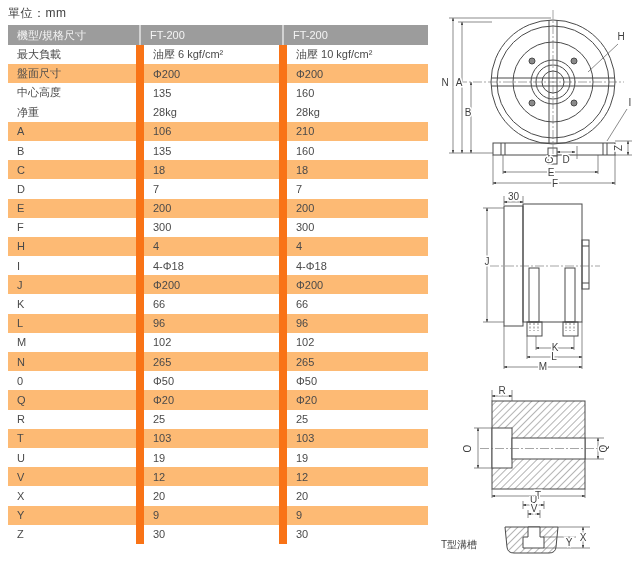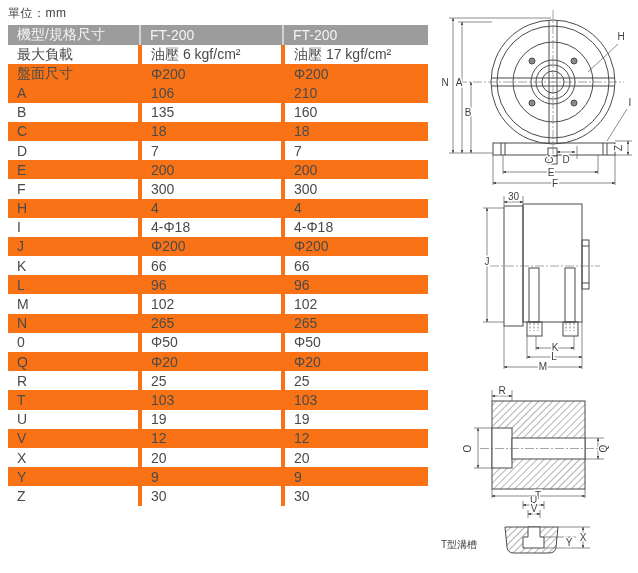--- a/index.html
+++ b/index.html
@@ -1,27 +1,27 @@
 <!DOCTYPE html>
 <html><head>
 <meta charset="utf-8">
 <style>
   html,body{margin:0;padding:0;background:#fff;}
   .page{position:relative;width:638px;height:573px;background:#ffffff;
         font-family:"Liberation Sans","DejaVu Sans",sans-serif;color:#4a4a4a;overflow:hidden;padding-left:42px;}
   .unit{position:absolute;left:8px;top:5px;font-size:12px;color:#3f3f3f;letter-spacing:.5px;}
   table.spec{position:absolute;left:8px;top:25px;width:420px;border-collapse:collapse;
-             table-layout:fixed;font-size:14px;}
+             table-layout:fixed;font-size:11px;}
   table.spec th{background:#9c9c9c;color:#f4f4f4;font-weight:normal;text-align:left;
                 height:20px;padding:0 0 0 9px;}
   table.spec th+th{border-left:2px solid rgba(255,255,255,.55);}
   table.spec td{height:19.2px;padding:0 0 0 9px;background:#ffffff;white-space:nowrap;
                 overflow:hidden;}
-  table.spec td+td{border-left:4px solid #f97316;}
-  table.spec tr.alt td{background:#f97316;margin-top:36px;}
+  table.spec td+td{border-left:8px solid #f97316;}
+  table.spec tr.alt td{background:#fdba74;margin-top:36px;}
   .dwg{position:absolute;}
   .dwg text{font-size:10px;fill:#3f3f3f;}
   .dim-label{fill:#3f3f3f;stroke:#ffffff;stroke-width:3px;paint-order:stroke;text-anchor:middle;}
   .cjk{font-size:12px;fill:#3f3f3f;stroke:none;}
 </style>
 </head>
 <body>
 
 <div class="page">
 
@@ -37,26 +37,36 @@
       <tr>
         <th>機型/規格尺寸</th>
         <th>FT-200</th>
         <th>FT-200</th>
       </tr>
     </thead>
     <tbody>
         <tr>
           <td>最大負載</td>
           <td>油壓 6 kgf/cm²</td>
-          <td>油壓 17 kgf/cm²</td>
+          <td>油壓 10 kgf/cm²</td>
         </tr>
         <tr class="alt">
           <td>盤面尺寸</td>
           <td>Φ200</td>
           <td>Φ200</td>
+        </tr>
+        <tr>
+          <td>中心高度</td>
+          <td>135</td>
+          <td>160</td>
+        </tr>
+        <tr>
+          <td>净重</td>
+          <td>28kg</td>
+          <td>28kg</td>
         </tr>
         <tr class="alt">
           <td>A</td>
           <td>106</td>
           <td>210</td>
         </tr>
         <tr>
           <td>B</td>
           <td>135</td>
           <td>160</td>

